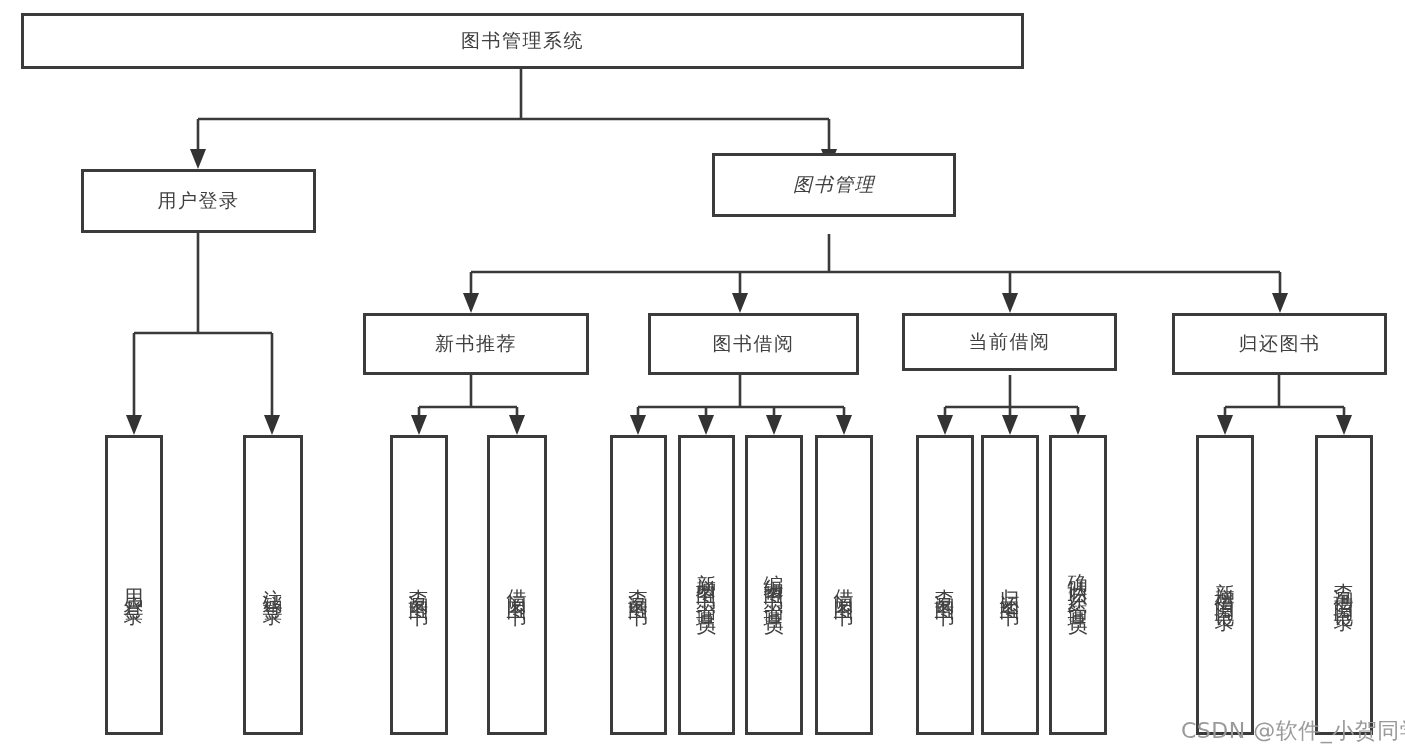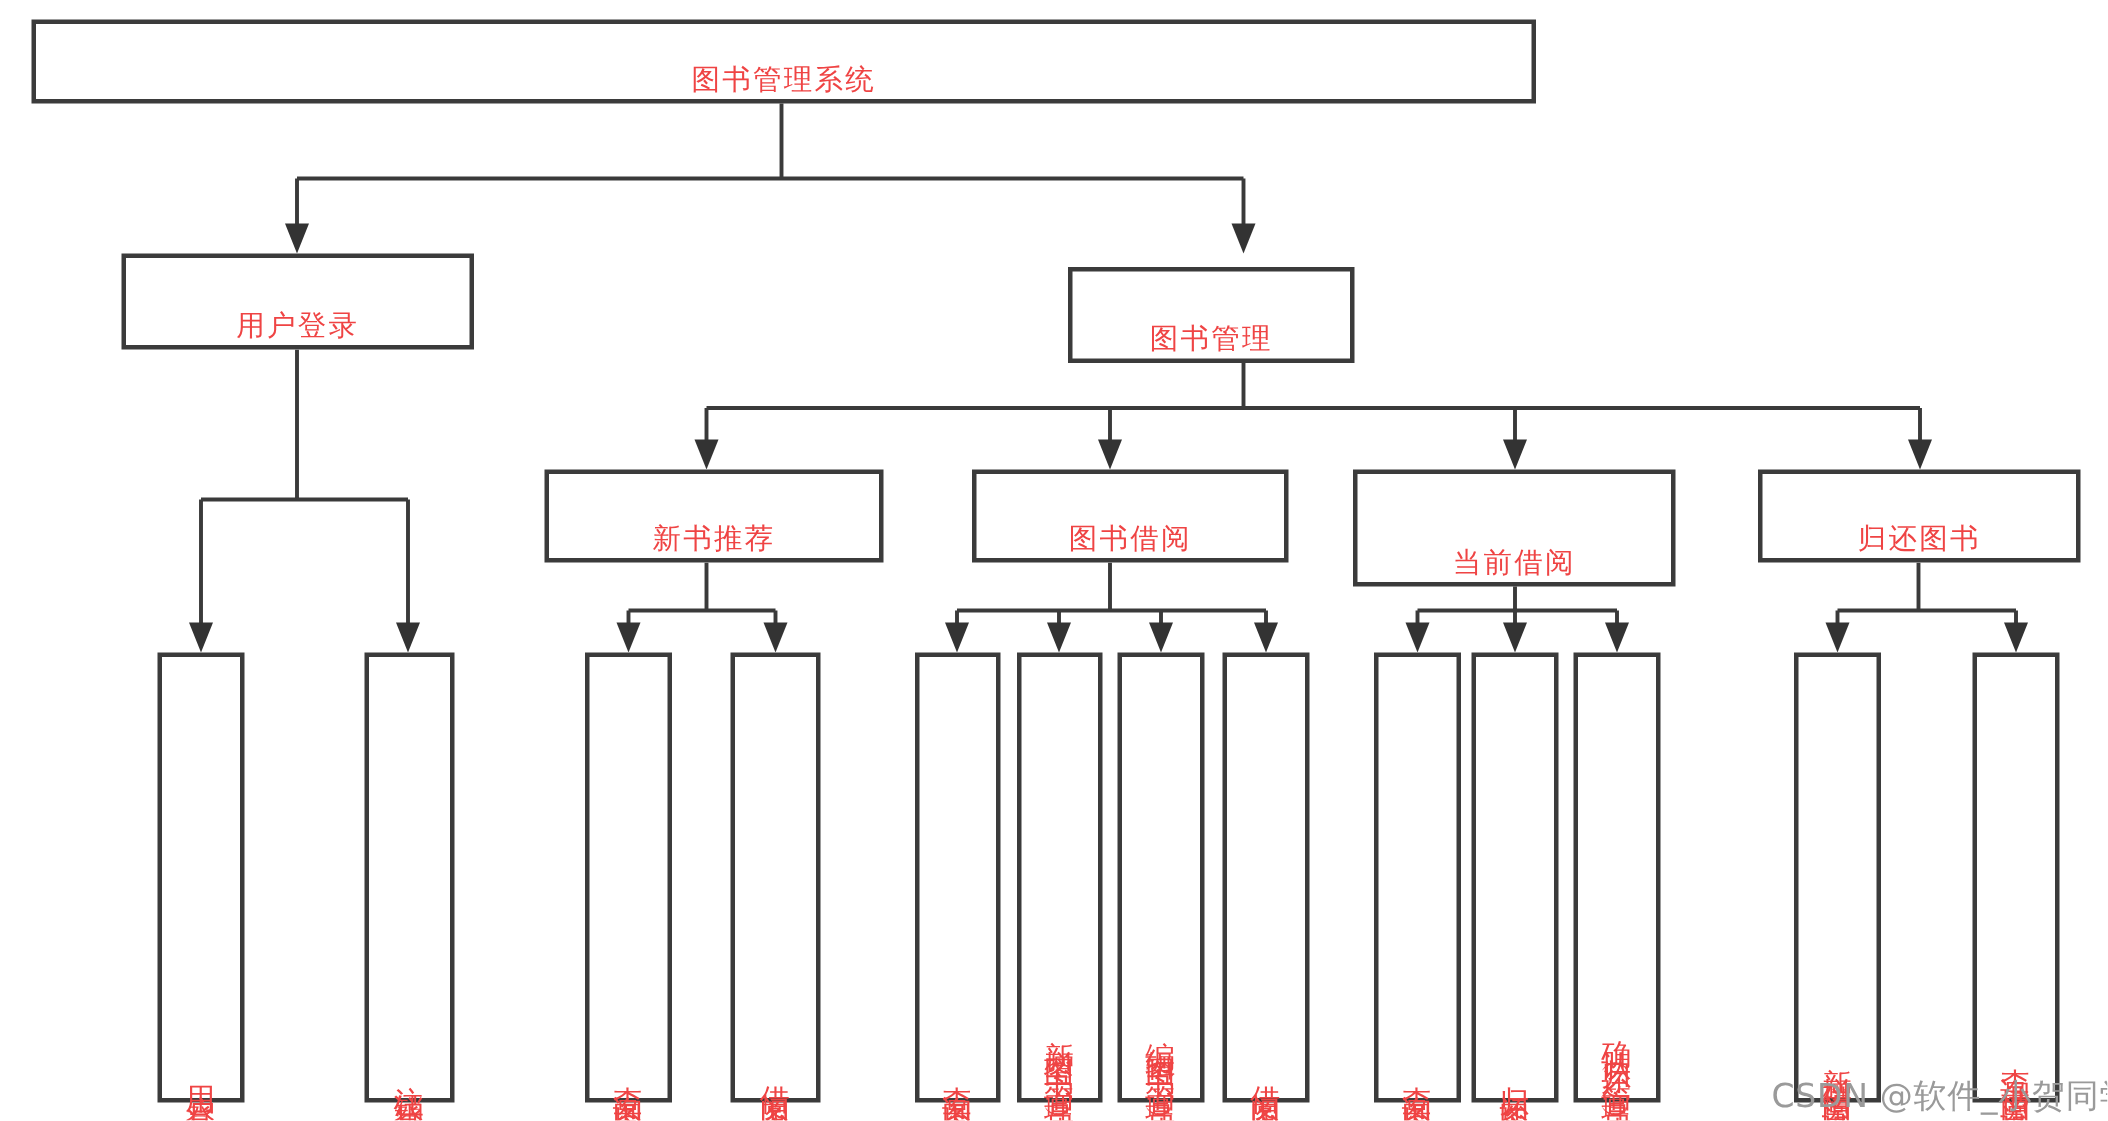--- a/index.html
+++ b/index.html
@@ -21,23 +21,23 @@
     stroke: #3a3a3a;
     stroke-width: 2.6;
   }
   .arrow { fill: #333333; stroke: none; }
   .box {
     position: absolute;
     box-sizing: border-box;
     background: #ffffff;
     border: 3px solid #3b3b3b;
     display: flex;
-    align-items: flex-end;
+    align-items: center;
     justify-content: center;
-    color: #ef4444;
+    color: #404040;
     z-index: 2;
   }
   .hbox { font-size: 19px; letter-spacing: 1.5px; }
   .vbox .lbl {
     writing-mode: vertical-rl;
     text-orientation: mixed;
     font-size: 20px;
     letter-spacing: 6px;
     line-height: 1;
     white-space: nowrap;
@@ -95,31 +95,31 @@
     <polygon class="arrow" points="1344,435 1336,415 1352,415"></polygon>
   </svg>
 
   <div class="box hbox" style="left:21px; top:13px; width:1003px; height:56px;">
     <span class="lbl">图书管理系统</span>
   </div>
 
   <div class="box hbox" style="left:81px; top:169px; width:235px; height:64px;">
     <span class="lbl">用户登录</span>
   </div>
-  <div class="box hbox" style="left:712px; top:178px; width:191px; height:64px;">
+  <div class="box hbox" style="left:712px; top:153px; width:244px; height:64px;font-style:italic;">
     <span class="lbl">图书管理</span>
   </div>
 
   <div class="box hbox" style="left:363px; top:313px; width:226px; height:62px;">
     <span class="lbl">新书推荐</span>
   </div>
   <div class="box hbox" style="left:648px; top:313px; width:211px; height:62px;">
     <span class="lbl">图书借阅</span>
   </div>
-  <div class="box hbox" style="left:902px; top:313px; width:215px; height:78px;font-family:Liberation Serif, serif;">
+  <div class="box hbox" style="left:902px; top:313px; width:215px; height:58px;font-family:Liberation Serif, serif;">
     <span class="lbl">当前借阅</span>
   </div>
   <div class="box hbox" style="left:1172px; top:313px; width:215px; height:62px;">
     <span class="lbl">归还图书</span>
   </div>
 
   <div class="box vbox" style="left:105px; top:435px; width:58px; height:300px;">
     <span class="lbl">用户登录</span>
   </div>
   <div class="box vbox" style="left:243px; top:435px; width:60px; height:300px;">

